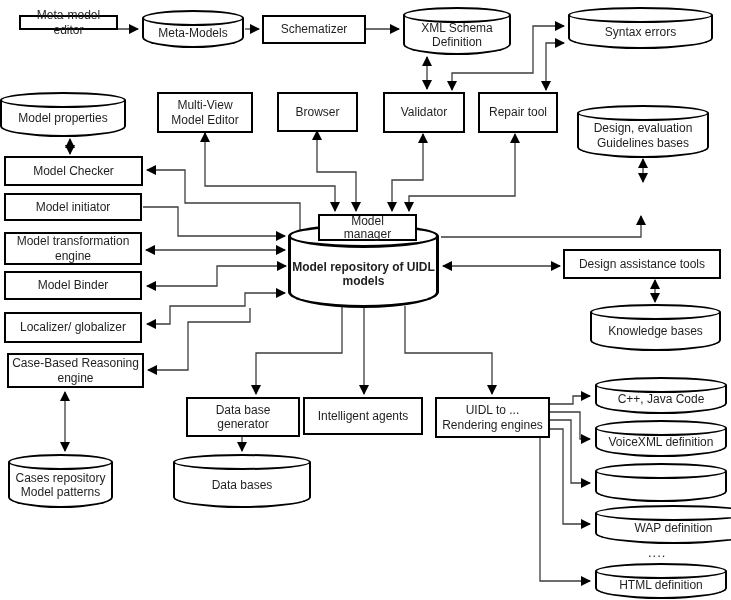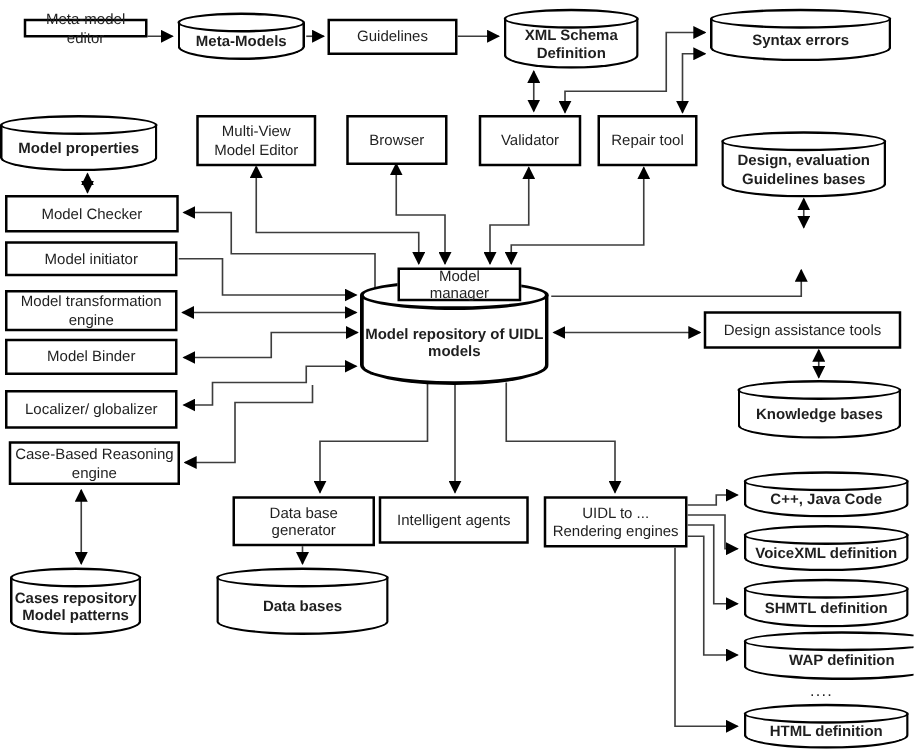--- a/index.html
+++ b/index.html
@@ -19,21 +19,21 @@
     border:2.6px solid #000;border-top:none;background:#fff;
     border-radius:0 0 50% 50% / 0 0 11px 11px;
   }
   .cyl-top{
     position:absolute;left:0;right:0;top:0;height:16px;box-sizing:border-box;
     border:2.6px solid #000;border-radius:50%;background:#fff;
   }
   .cyl-label{
     position:absolute;left:3px;right:3px;top:14px;bottom:6px;
     display:flex;align-items:center;justify-content:center;text-align:center;
-    white-space:pre-line;font-size:12px;line-height:1.18;font-weight:bold;
+    white-space:pre-line;font-size:12px;line-height:1.18;
   }
   .cyl.big .cyl-body{top:12px;border-width:3px;border-top:none;border-radius:0 0 50% 50% / 0 0 16px 16px;}
   .cyl.big .cyl-top{height:24px;border-width:3px;}
   .cyl.big .cyl-label{top:26px;bottom:10px;font-weight:bold;}
   .dots{position:absolute;font-size:13px;letter-spacing:1px;}
 </style>
 </head>
 <body>
 
 <div id="canvas">
@@ -72,21 +72,21 @@
     <path d="M655,280 L655,302" marker-start="url(#ah)" marker-end="url(#ah)"></path>
     <path d="M550,404 L573,404 L573,396 L590,396" marker-end="url(#ah)"></path>
     <path d="M550,412 L580,412 L580,439 L590,439" marker-end="url(#ah)"></path>
     <path d="M550,420 L571,420 L571,483 L590,483" marker-end="url(#ah)"></path>
     <path d="M550,429 L563,429 L563,524 L590,524" marker-end="url(#ah)"></path>
     <path d="M540,438 L540,581 L590,581" marker-end="url(#ah)"></path>
   </svg>
 
   <div class="box" style="left:19px;top:15px;width:99px;height:15px">Meta-model
 editor</div>
-  <div class="box" style="left:262px;top:15px;width:104px;height:29px">Guidelines</div>
+  <div class="box" style="left:262px;top:15px;width:104px;height:29px">Schematizer</div>
   <div class="box" style="left:157px;top:92px;width:96px;height:41px">Multi-View
 Model Editor</div>
   <div class="box" style="left:277px;top:92px;width:81px;height:40px">Browser</div>
   <div class="box" style="left:383px;top:92px;width:82px;height:41px">Validator</div>
   <div class="box" style="left:478px;top:92px;width:80px;height:41px">Repair tool</div>
   <div class="box" style="left:4px;top:156px;width:139px;height:30px">Model Checker</div>
   <div class="box" style="left:4px;top:193px;width:138px;height:28px">Model initiator</div>
   <div class="box" style="left:4px;top:232px;width:138px;height:33px">Model transformation
 engine</div>
   <div class="box" style="left:4px;top:271px;width:138px;height:29px">Model Binder</div>
@@ -157,21 +157,20 @@
     <div class="cyl-label">C++, Java Code</div>
   </div>
   <div class="cyl" style="left:595px;top:420px;width:132px;height:37px">
     <div class="cyl-body"></div>
       <div class="cyl-top"></div>
     <div class="cyl-label">VoiceXML definition</div>
   </div>
   <div class="cyl" style="left:595px;top:463px;width:132px;height:39px">
     <div class="cyl-body"></div>
       <div class="cyl-top"></div>
-    <div class="cyl-label">SHMTL definition</div>
   </div>
   <div class="cyl" style="left:595px;top:505px;width:157px;height:39px">
     <div class="cyl-body"></div>
       <div class="cyl-top"></div>
     <div class="cyl-label">WAP definition</div>
   </div>
   <div class="dots" style="left:648px;top:545px">....</div>
   <div class="cyl" style="left:595px;top:563px;width:132px;height:36px">
     <div class="cyl-body"></div>
       <div class="cyl-top"></div>

